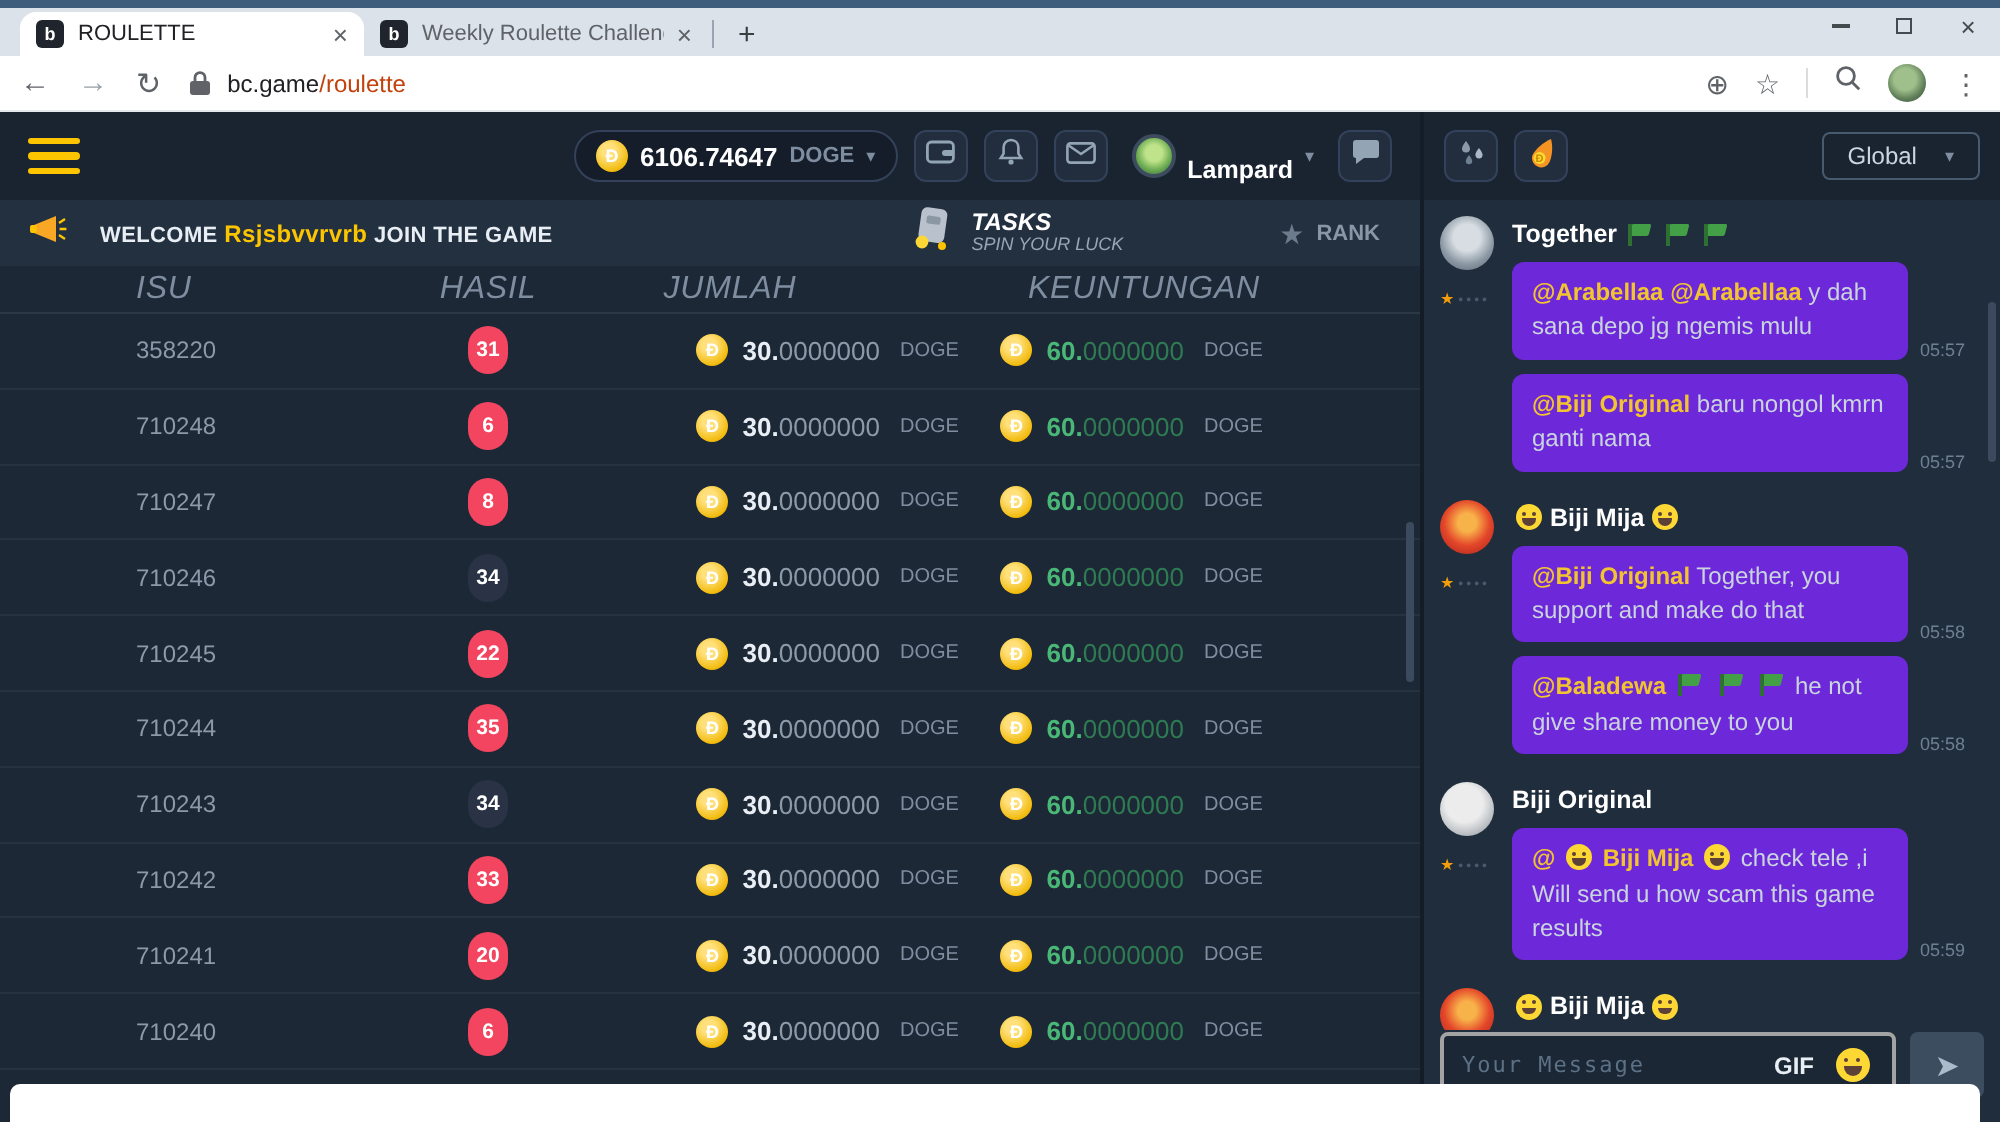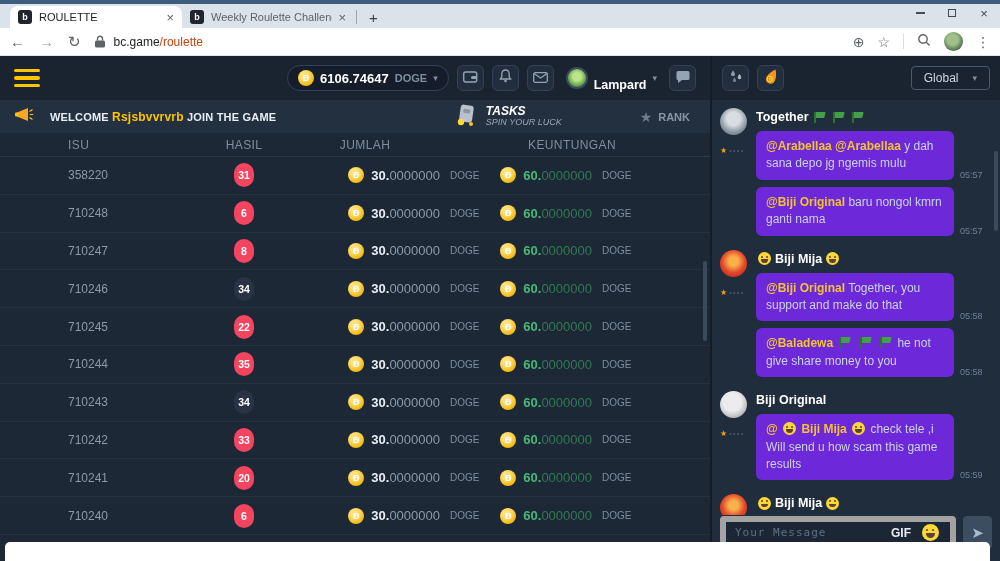--- a/index.html
+++ b/index.html
@@ -66,21 +66,21 @@
   .tasks-texts { font-style:italic; line-height:1.1; }
   .tasks-title { color:#fff; font-weight:bold; font-size:12px; }
   .tasks-sub { color:#97a6b5; font-size:9px; }
   .rank-block { display:flex; align-items:center; gap:6px; margin-right:6px; }
   .rank-star { color:#6d7c8c; font-size:14px; }
   .rank-label { color:#8896a6; font-size:11px; font-weight:bold; }
 
   
   .table { flex:1; overflow:hidden; }
   .t-head { display:flex; align-items:center; height:24px; padding-left:68px; padding-right:14px; border-bottom:1px solid rgba(130,150,170,.15); }
-  .t-head span { color:#7e8ea0; font-size:12px; letter-spacing:.4px; }
+  .t-head span { color:#7e8ea0; font-size:16px; letter-spacing:.4px;font-style:italic; }
   .h-issue { width:130px; }
   .h-result { width:92px; text-align:center; }
   .h-amt { width:150px; text-align:center; }
   .h-gap { width:56px; }
   .h-profit { width:152px; text-align:center; }
   .t-row { display:flex; align-items:center; height:37.8px; padding-left:68px; padding-right:14px; border-bottom:1px solid rgba(130,150,170,.09); }
   .c-issue { width:130px; color:#8b99a8; font-size:12px; }
   .c-result { width:92px; display:flex; justify-content:center; }
   .badge { min-width:20px; height:21px; padding:12px 4px; border-radius:11px; display:inline-flex; align-items:center; justify-content:center; color:#fff; font-size:10.5px; font-weight:bold; }
   .badge-red { background:#f3455f; }
@@ -107,21 +107,21 @@
   .rdots { color:#49596b; font-size:7px; letter-spacing:1.5px; margin-left:2px; }
   .msg-col { flex:1; margin-left:6px; min-width:0; }
   .msg-user { color:#fff; font-size:12.5px; font-weight:bold; display:flex; align-items:center; gap:2px; margin-top:2px; }
   .msg-row { display:flex; align-items:flex-end; }
   .bubble { background:#6d28d9; border-radius:6px; padding:7px 10px; margin-top:7px; font-size:12px; line-height:1.45; color:#c9d4de; max-width:198px; }
   .mention { color:#f2c430; font-weight:bold; }
   .msg-time { font-size:9px; color:#6e8095; margin-left:6px; white-space:nowrap; }
 
   
   .chat-inputrow { position:absolute; left:0; right:0; bottom:12px; display:flex; padding:0 8px; gap:7px; align-items:center; }
-  .chat-inputbox { flex:1; height:33px; border:6px solid #a3a3a3; border-radius:4px; background:#1b2735; display:flex; align-items:center; padding:0 9px; gap:9px; }
+  .chat-inputbox { flex:1; height:33px; border:2px solid #a3a3a3; border-radius:4px; background:#1b2735; display:flex; align-items:center; padding:0 9px; gap:9px; }
   .chat-inputbox input { flex:1; background:transparent; border:none; outline:none; color:#8da0b3; font-family:"DejaVu Sans Mono", monospace; font-size:11px; letter-spacing:1px; min-width:0; }
   .chat-inputbox input::placeholder { color:#5d7186; }
   .gif { color:#e8eef4; font-size:12px; font-weight:bold; }
   .send-btn { width:54px; height:33px; background:#3d4d60; border:none; border-radius:4px; color:#a8bccc; font-size:15px; display:flex; align-items:center; justify-content:center; }
 
   
   .emj { display:inline-block; width:13px; height:13px; border-radius:50%; background:#fdd835; position:relative; vertical-align:-2px; margin:0 2px; flex:0 0 13px; }
   .emj::before { content:""; position:absolute; left:3px; top:3.5px; width:2px; height:2px; background:#5d4037; border-radius:50%; box-shadow:5px 0 0 #5d4037; }
   .emj::after { content:""; position:absolute; left:3px; top:7px; width:7px; height:3.5px; background:#5d4037; border-radius:0 0 7px 7px; }
   .emj.big { width:17px; height:17px; flex:0 0 17px; }

